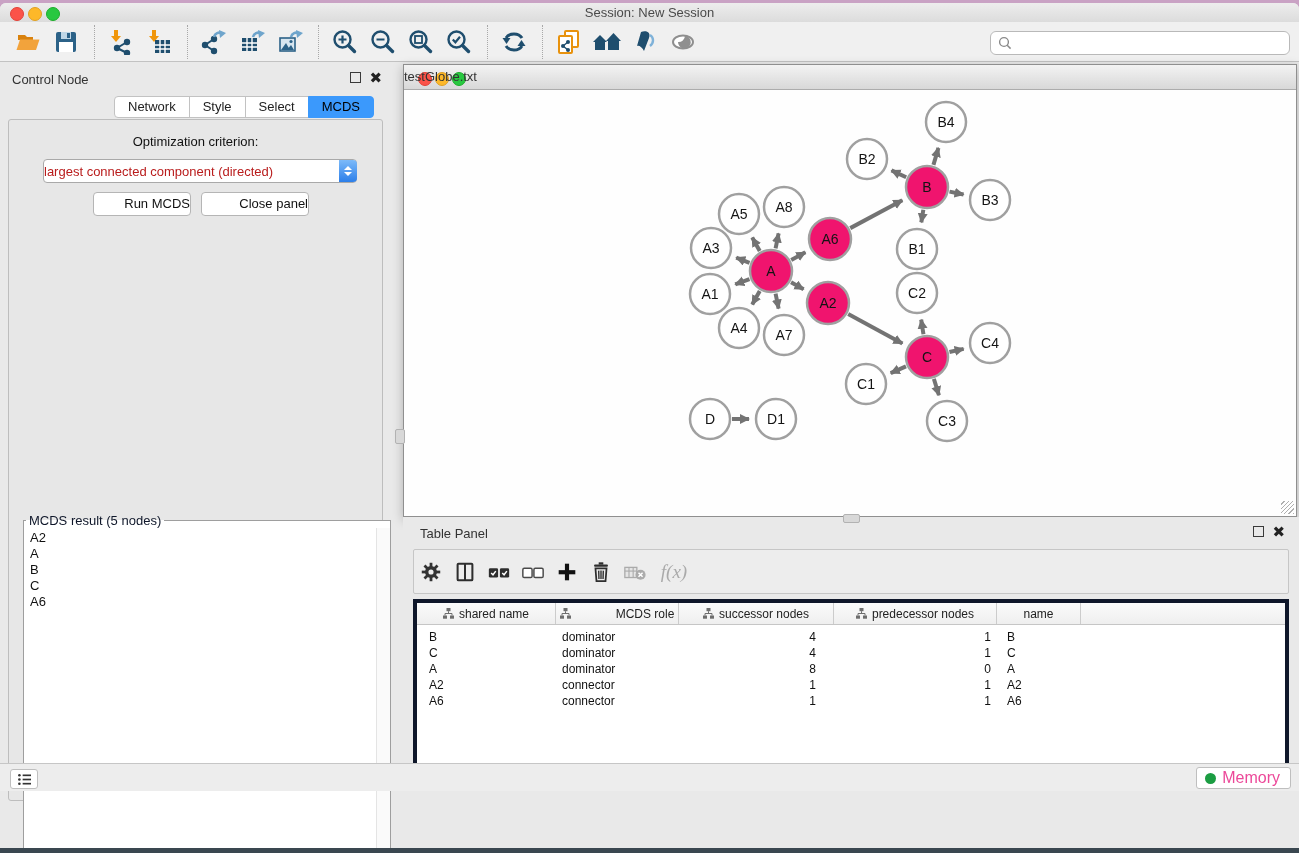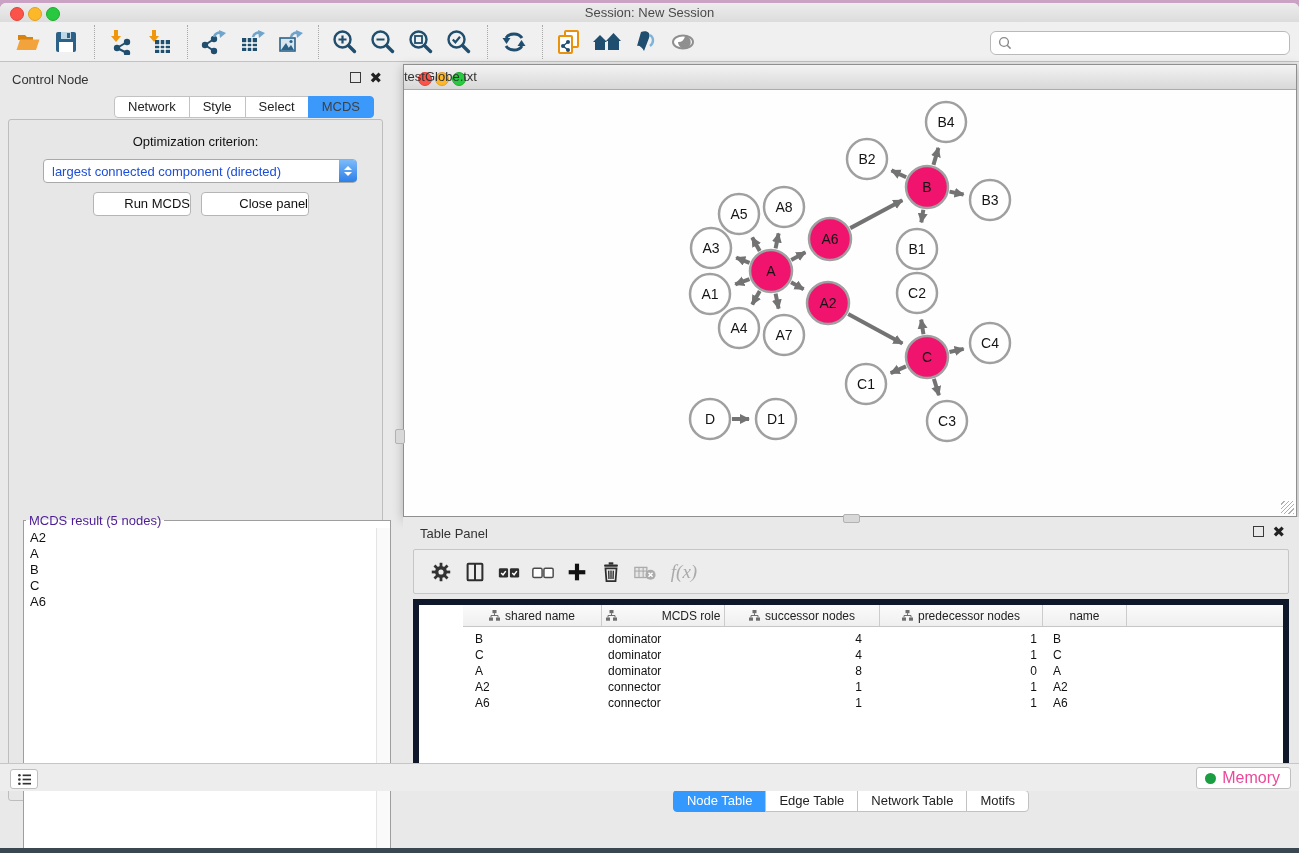--- a/index.html
+++ b/index.html
@@ -29,56 +29,56 @@
   
   .control-panel{position:absolute;left:0;top:0;width:390px;height:760px;}
   .panel-title{position:absolute;left:12px;top:9px;font-size:13px;color:#333;}
   .panel-icons{position:absolute;right:8px;top:9px;display:flex;gap:8px;align-items:center;}
   .float-ic{width:9px;height:9px;border:1.5px solid #3A3A3A;display:inline-block;}
   .close-ic{font-size:15px;font-weight:700;color:#222;line-height:11px;}
   .seg-tabs{position:absolute;left:78px;top:33px;display:flex;padding-left:36px;}
   .seg{height:20px;line-height:20px;padding:0 13px;font-size:13px;color:#222;background:#FFF;border:1px solid #C2C2C2;margin-left:-1px;}
   .seg:first-child{border-radius:4px 0 0 4px;margin-left:0;}
   .seg:last-child{border-radius:0 4px 4px 0;}
-  .seg.selected{background:#3B99FC;border-color:#3B99FC;color:#404040;}
+  .seg.selected{background:#3B99FC;border-color:#3B99FC;color:#000000;}
   .cp-content{position:absolute;left:8px;top:56px;width:373px;height:680px;background:#E7E7E7;border:1px solid #BDBDBD;border-radius:3px;}
   .opt-label{position:absolute;left:0;width:100%;top:14px;text-align:center;font-size:13px;color:#111;}
   .dropdown{position:absolute;left:34px;top:39px;width:312px;height:22px;background:#FFF;border:1px solid #A9A9A9;border-radius:4px;display:flex;align-items:center;}
-  .dropdown .dd-text{flex:1;font-size:13px;padding-left:8px;color:#1d4ed8;white-space:nowrap;overflow:hidden;}
+  .dropdown .dd-text{flex:1;font-size:13px;color:#b91c1c;white-space:nowrap;overflow:hidden;}
   .dd-step{width:18px;height:22px;margin-right:-1px;border-radius:0 4px 4px 0;background:linear-gradient(#7CBAF9,#2D7FE9);display:flex;flex-direction:column;align-items:center;justify-content:center;gap:2px;}
   .dd-step .up{width:0;height:0;border-left:4px solid transparent;border-right:4px solid transparent;border-bottom:4px solid #FFF;}
   .dd-step .dn{width:0;height:0;border-left:4px solid transparent;border-right:4px solid transparent;border-top:4px solid #FFF;}
   .cp-btn{position:absolute;top:72px;height:22px;background:#FFF;border:1px solid #B5B5B5;border-radius:4px;font-size:13px;color:#111;text-align:right;line-height:22px;}
   .btn-run{left:84px;width:96px;}
   .btn-close{left:192px;width:106px;}
   .result-fieldset{position:absolute;left:14px;top:393px;width:366px;height:342px;background:#FFF;border:1px solid #9E9E9E;margin:0;padding:0;}
-  .result-fieldset legend{font-size:13px;color:#4c1d95;padding:0 3px;margin-left:2px;}
+  .result-fieldset legend{font-size:13px;color:#0f172a;padding:0 3px;margin-left:2px;}
   .result-list{position:absolute;left:0;right:14px;top:2px;bottom:0;overflow:hidden;}
   .result-item{font-size:13px;color:#111;line-height:16px;padding-left:6px;}
   .result-scroll{position:absolute;right:0;top:0;bottom:0;width:13px;background:#FAFAFA;border-left:1px solid #E4E4E4;}
 
   
   .net-window{position:absolute;left:403px;top:1px;width:894px;height:453px;background:#FFF;border:1px solid #8F8F8F;box-sizing:border-box;box-shadow:0 3px 10px rgba(0,0,0,.25);}
   .net-titlebar{position:absolute;left:0;top:0;width:100%;height:25px;background:linear-gradient(#F3F3F3,#D8D8D8);border-bottom:1px solid #ACACAC;box-sizing:border-box;}
   .net-titlebar .tl{top:7px;}
   .net-titlebar .tl.red{left:14px;}
   .net-titlebar .tl.yellow{left:31px;}
   .net-titlebar .tl.green{left:48px;}
   .net-title{position:absolute;left:0;right:0;top:0;text-align:left;font-size:13px;line-height:24px;color:#333;}
   .net-canvas{position:absolute;left:0;top:25px;width:892px;height:426px;background:#FEFEFE;}
   .resize-grip{position:absolute;right:2px;bottom:2px;width:13px;height:13px;background:
     repeating-linear-gradient(135deg,transparent,transparent 2px,#AFAFAF 2px,#AFAFAF 3px);}
   .divider-handle{position:absolute;background:#D8D8D8;border:1px solid #B2B2B2;border-radius:2px;}
 
   
   .table-panel{position:absolute;left:403px;top:454px;width:896px;height:306px;background:#E9E9E9;}
-  .tp-toolbar{position:absolute;left:10px;top:32px;width:876px;height:45px;background:#EDEDED;border:1px solid #C6C6C6;border-radius:2px;display:flex;align-items:center;padding-left:10px;box-sizing:border-box;}
+  .tp-toolbar{position:absolute;left:10px;top:32px;width:876px;height:45px;background:#EDEDED;border:1px solid #C6C6C6;border-radius:2px;display:flex;align-items:center;box-sizing:border-box;}
   .tp-ic{width:34px;height:30px;display:flex;align-items:center;justify-content:center;flex:0 0 auto;}
   .fx{font-family:"Liberation Serif","DejaVu Serif",serif;font-style:italic;font-size:19px;color:#AAA;}
-  .dtable{position:absolute;left:10px;top:82px;width:876px;height:186px;background:#FFF;border:6px solid #0f172a;box-sizing:border-box;overflow:hidden;padding-left:44px;}
+  .dtable{position:absolute;left:10px;top:82px;width:876px;height:186px;background:#FFF;border:4px solid #0f172a;box-sizing:border-box;overflow:hidden;}
   .thead{display:flex;height:21px;background:linear-gradient(#FBFBFB,#EFEFEF);border-bottom:1px solid #C6C6C6;}
   .th{display:flex;align-items:center;justify-content:center;gap:5px;font-size:12px;color:#222;border-right:1px solid #CCC;box-sizing:border-box;}
   .th.filler{border-right:none;flex:1;}
   .c0{width:139px;}.c1{width:123px;gap:45px;}.c2{width:155px;}.c3{width:163px;}.c4{width:84px;}
   .trow{display:flex;height:16px;align-items:center;}
   .tcell{font-size:12px;color:#111;box-sizing:border-box;white-space:nowrap;}
   .trow .c0{padding-left:12px;}
   .trow .c1{padding-left:6px;}
   .trow .c2{text-align:right;padding-right:18px;}
   .trow .c3{text-align:right;padding-right:6px;}
@@ -586,26 +586,20 @@
               </div>
               <div class="trow">
                 <div class="tcell c0">A6</div>
                 <div class="tcell c1">connector</div>
                 <div class="tcell c2">1</div>
                 <div class="tcell c3">1</div>
                 <div class="tcell c4">A6</div>
               </div>
             </div>
       </div>
-      <div class="tp-tabs">
-        <span class="tp-tab selected">Node Table</span>
-        <span class="tp-tab">Edge Table</span>
-        <span class="tp-tab">Network Table</span>
-        <span class="tp-tab">Motifs</span>
-      </div>
     </div>
 
   </div>
 
   <div class="statusbar">
     <span class="sb-left-btn">
       <svg width="15" height="13" viewBox="0 0 16 14">
             <g fill="#333">
               <circle cx="2.5" cy="2.5" r="1.4"></circle>
               <circle cx="2.5" cy="7" r="1.4"></circle>

